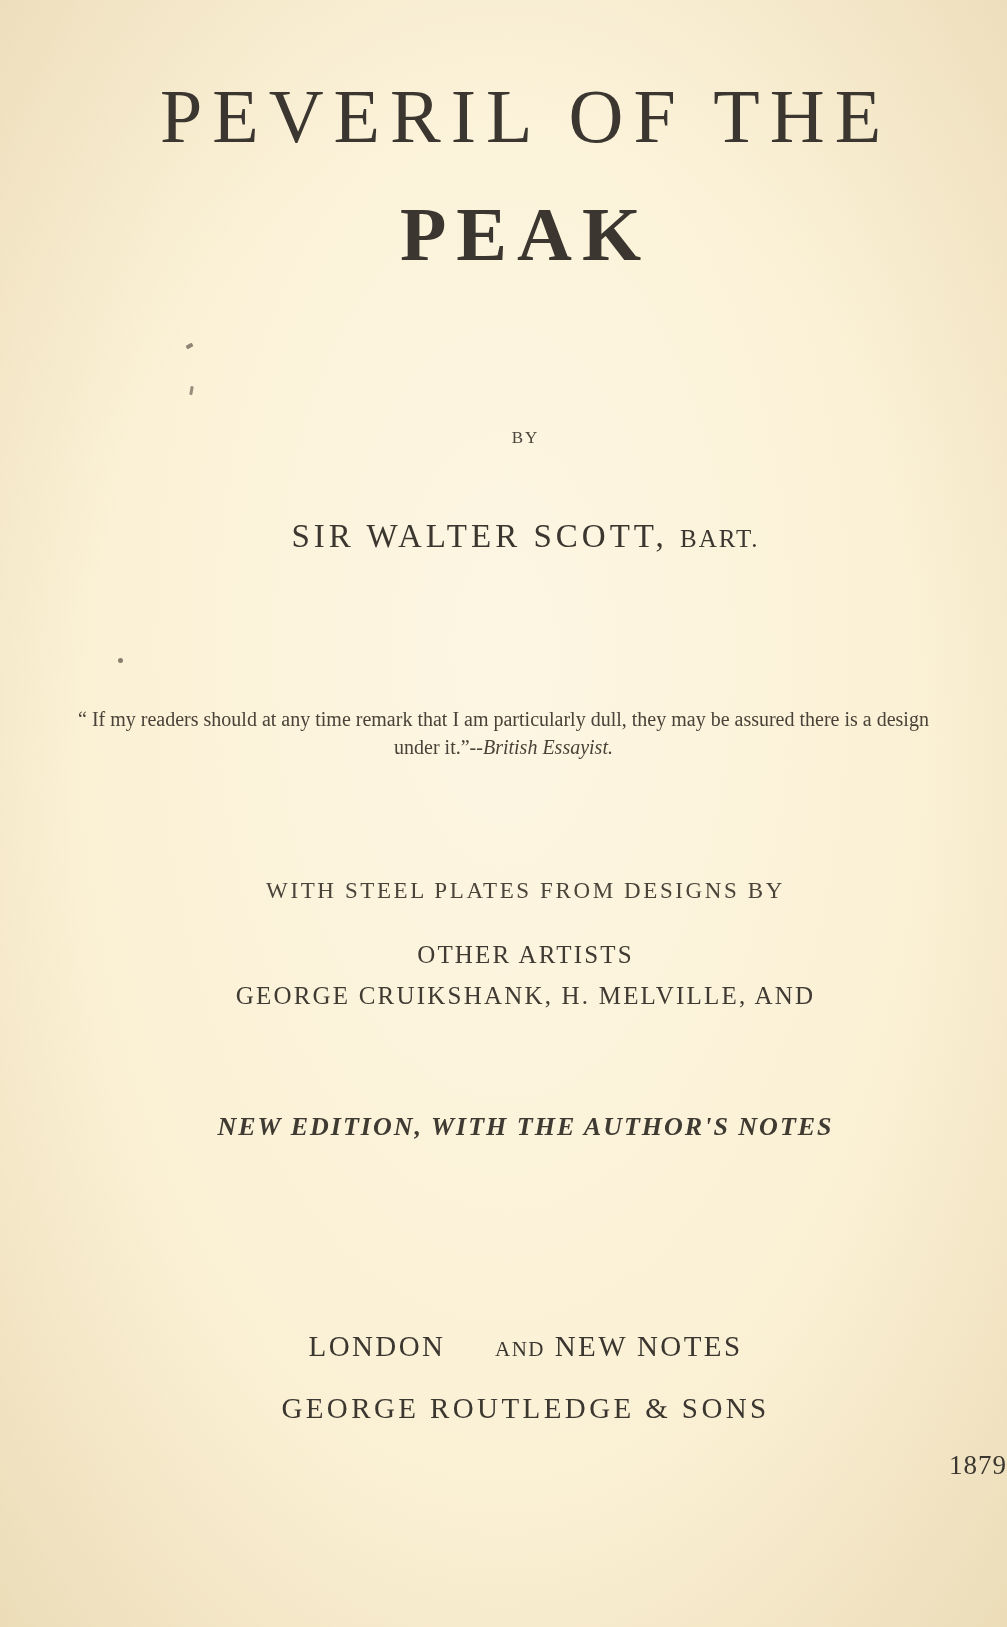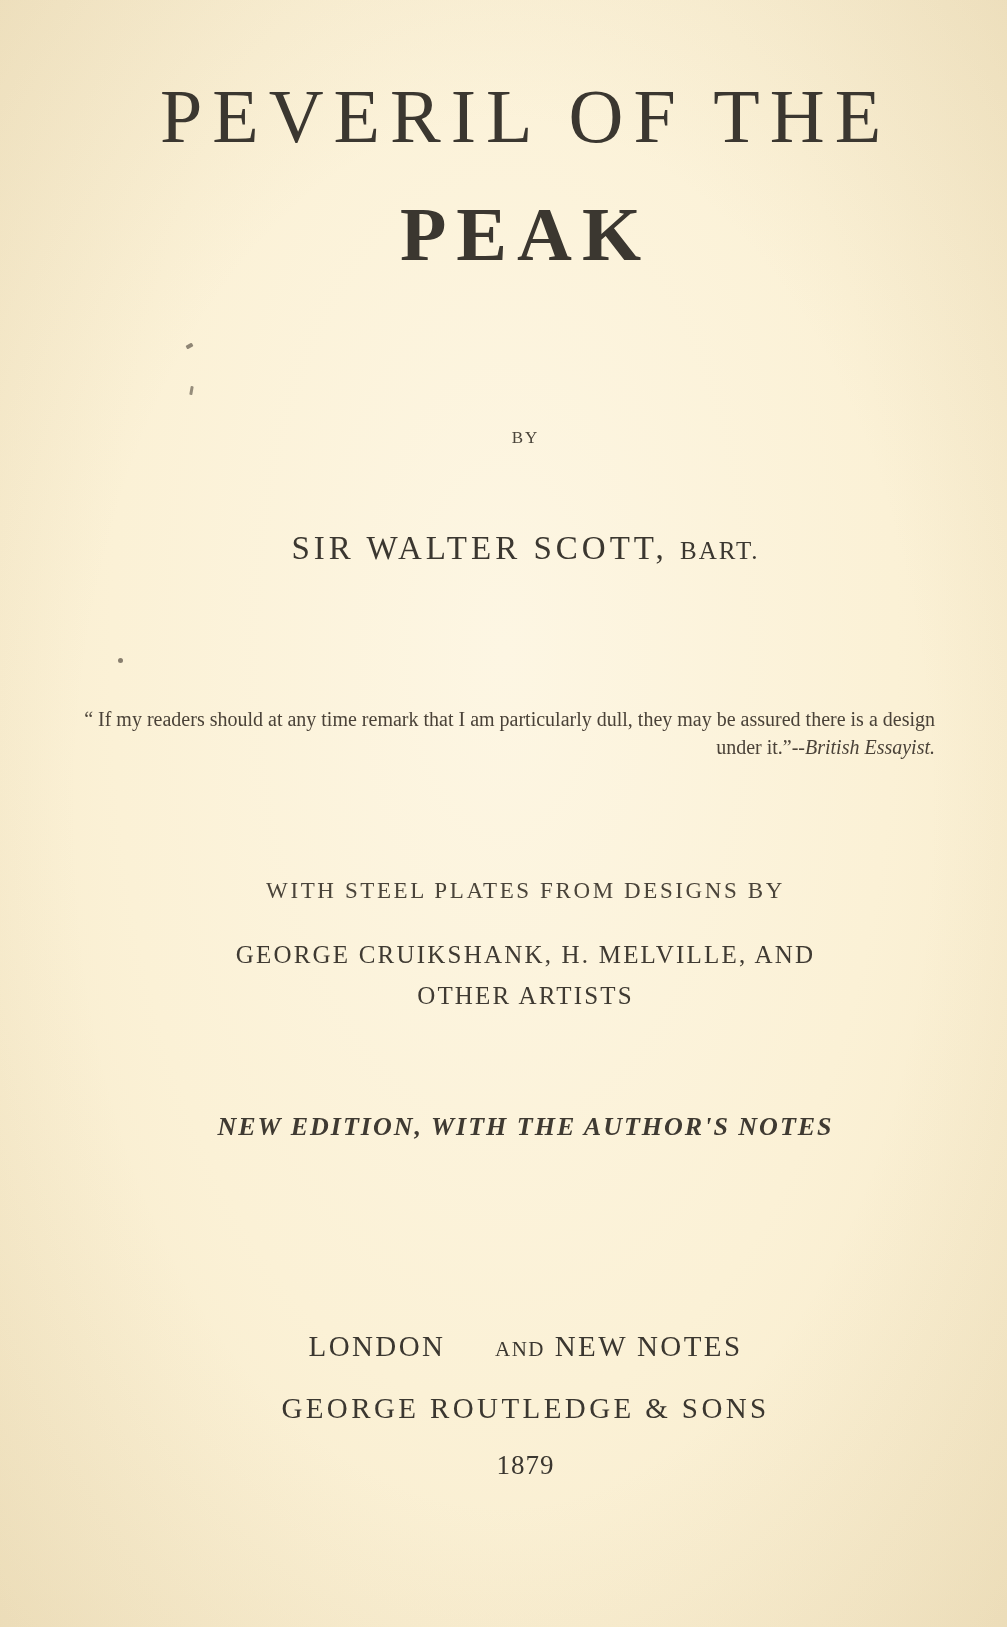--- a/index.html
+++ b/index.html
@@ -89,41 +89,41 @@
     position: absolute;
     top: 428px;
     left: 0;
     right: 0;
     font-size: 17px;
     letter-spacing: 2px;
     color: #4a443a;
   }
   .author {
     position: absolute;
-    top: 530px;
+    top: 518px;
     left: 0;
     right: 0;
     font-size: 33px;
     letter-spacing: 4px;
     color: #3b3730;
   }
   .author .smallcap {
     font-size: 25px;
     letter-spacing: 2px;
   }
 
   .epigraph {
     position: absolute;
     top: 705px;
     left: 72px;
     right: 72px;
     font-size: 20px;
     line-height: 1.42;
     color: #4a4238;
-    text-align: right;
+    text-align: center;
   }
   .epigraph i {
     font-style: italic;
   }
 
   .plates-line {
     position: absolute;
     top: 878px;
     left: 0;
     right: 0;
@@ -178,20 +178,21 @@
     color: #3b3730;
   }
   .imprint-year {
     position: absolute;
     top: 1450px;
     left: 0;
     right: 0;
     font-size: 27px;
     letter-spacing: 1px;
     color: #3b3730;
+    text-align: right;
   }
 </style>
 </head>
 <body>
 
 <div class="page">
 
   <div class="vignette"></div>
 
   <div class="title-main center">PEVERIL OF THE</div>
@@ -208,22 +209,22 @@
     <span class="smallcap">BART.</span>
   </div>
 
   <div class="epigraph">
     <span>“ If my readers should at any time remark that I am particularly dull, they may be assured there is a design under it.”--</span><i>British Essayist.</i>
   </div>
 
   <div class="plates-line center">WITH STEEL PLATES FROM DESIGNS BY</div>
 
   <div class="artists center">
+    <div>OTHER ARTISTS</div>
     <div>GEORGE CRUIKSHANK, H. MELVILLE, AND</div>
-    <div>OTHER ARTISTS</div>
   </div>
 
   <div class="edition center">NEW EDITION, WITH THE AUTHOR'S NOTES</div>
 
   <div class="imprint-city center">
     <span>LONDON</span>
     <span class="and">AND</span>
     <span>NEW NOTES</span>
   </div>
 

